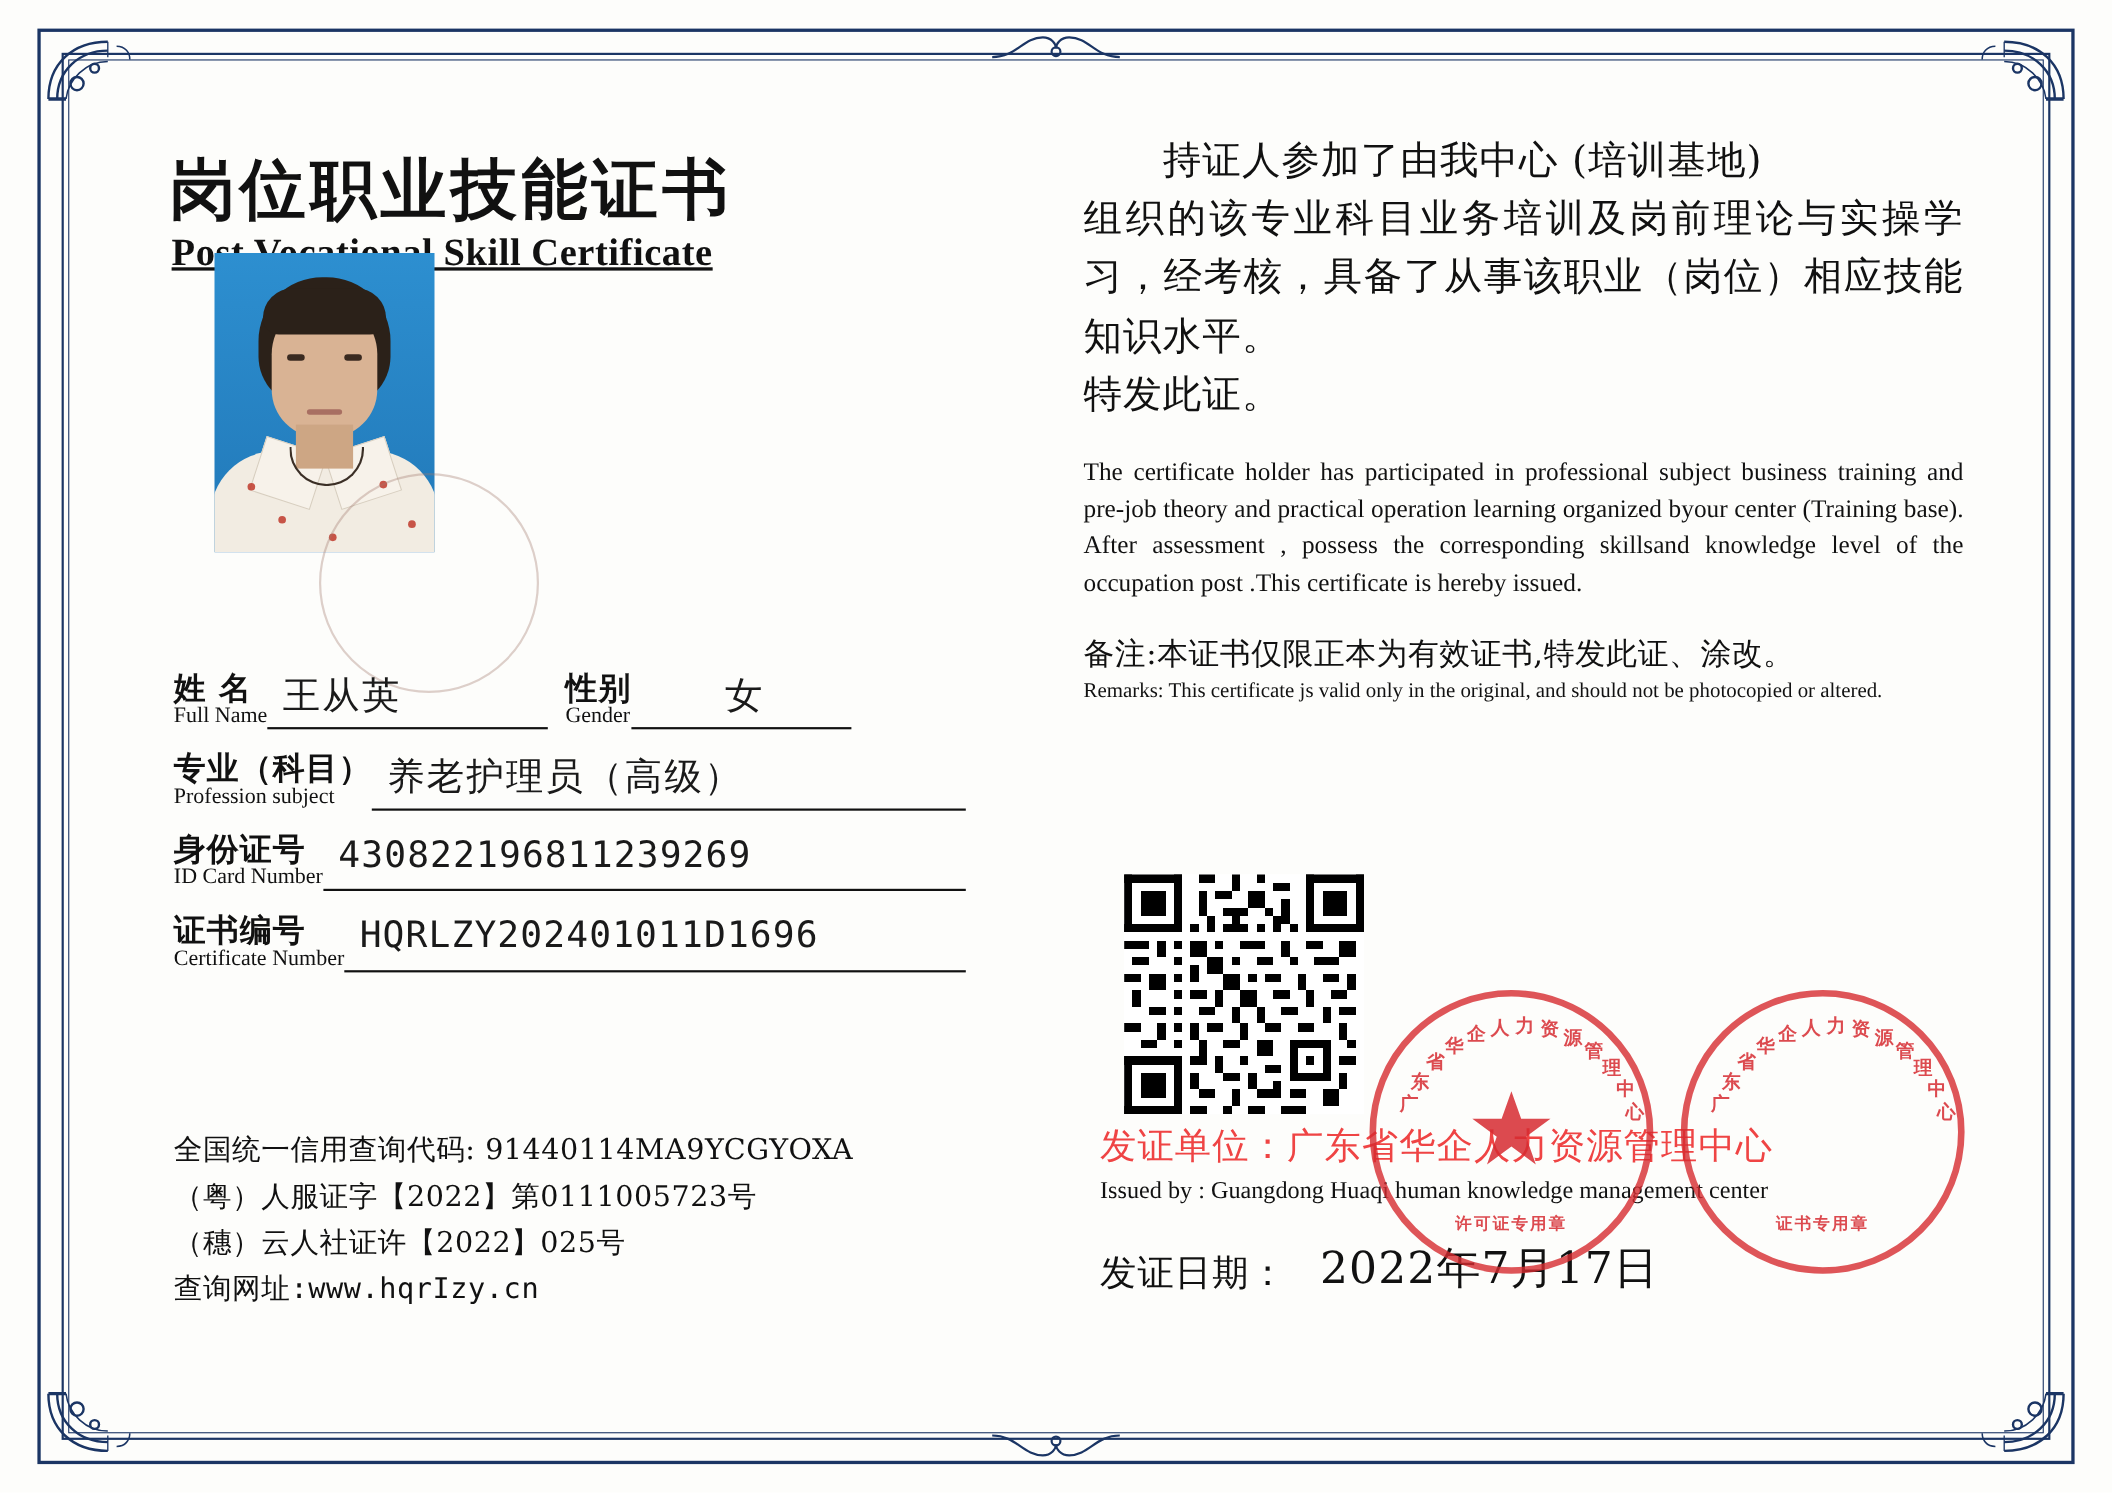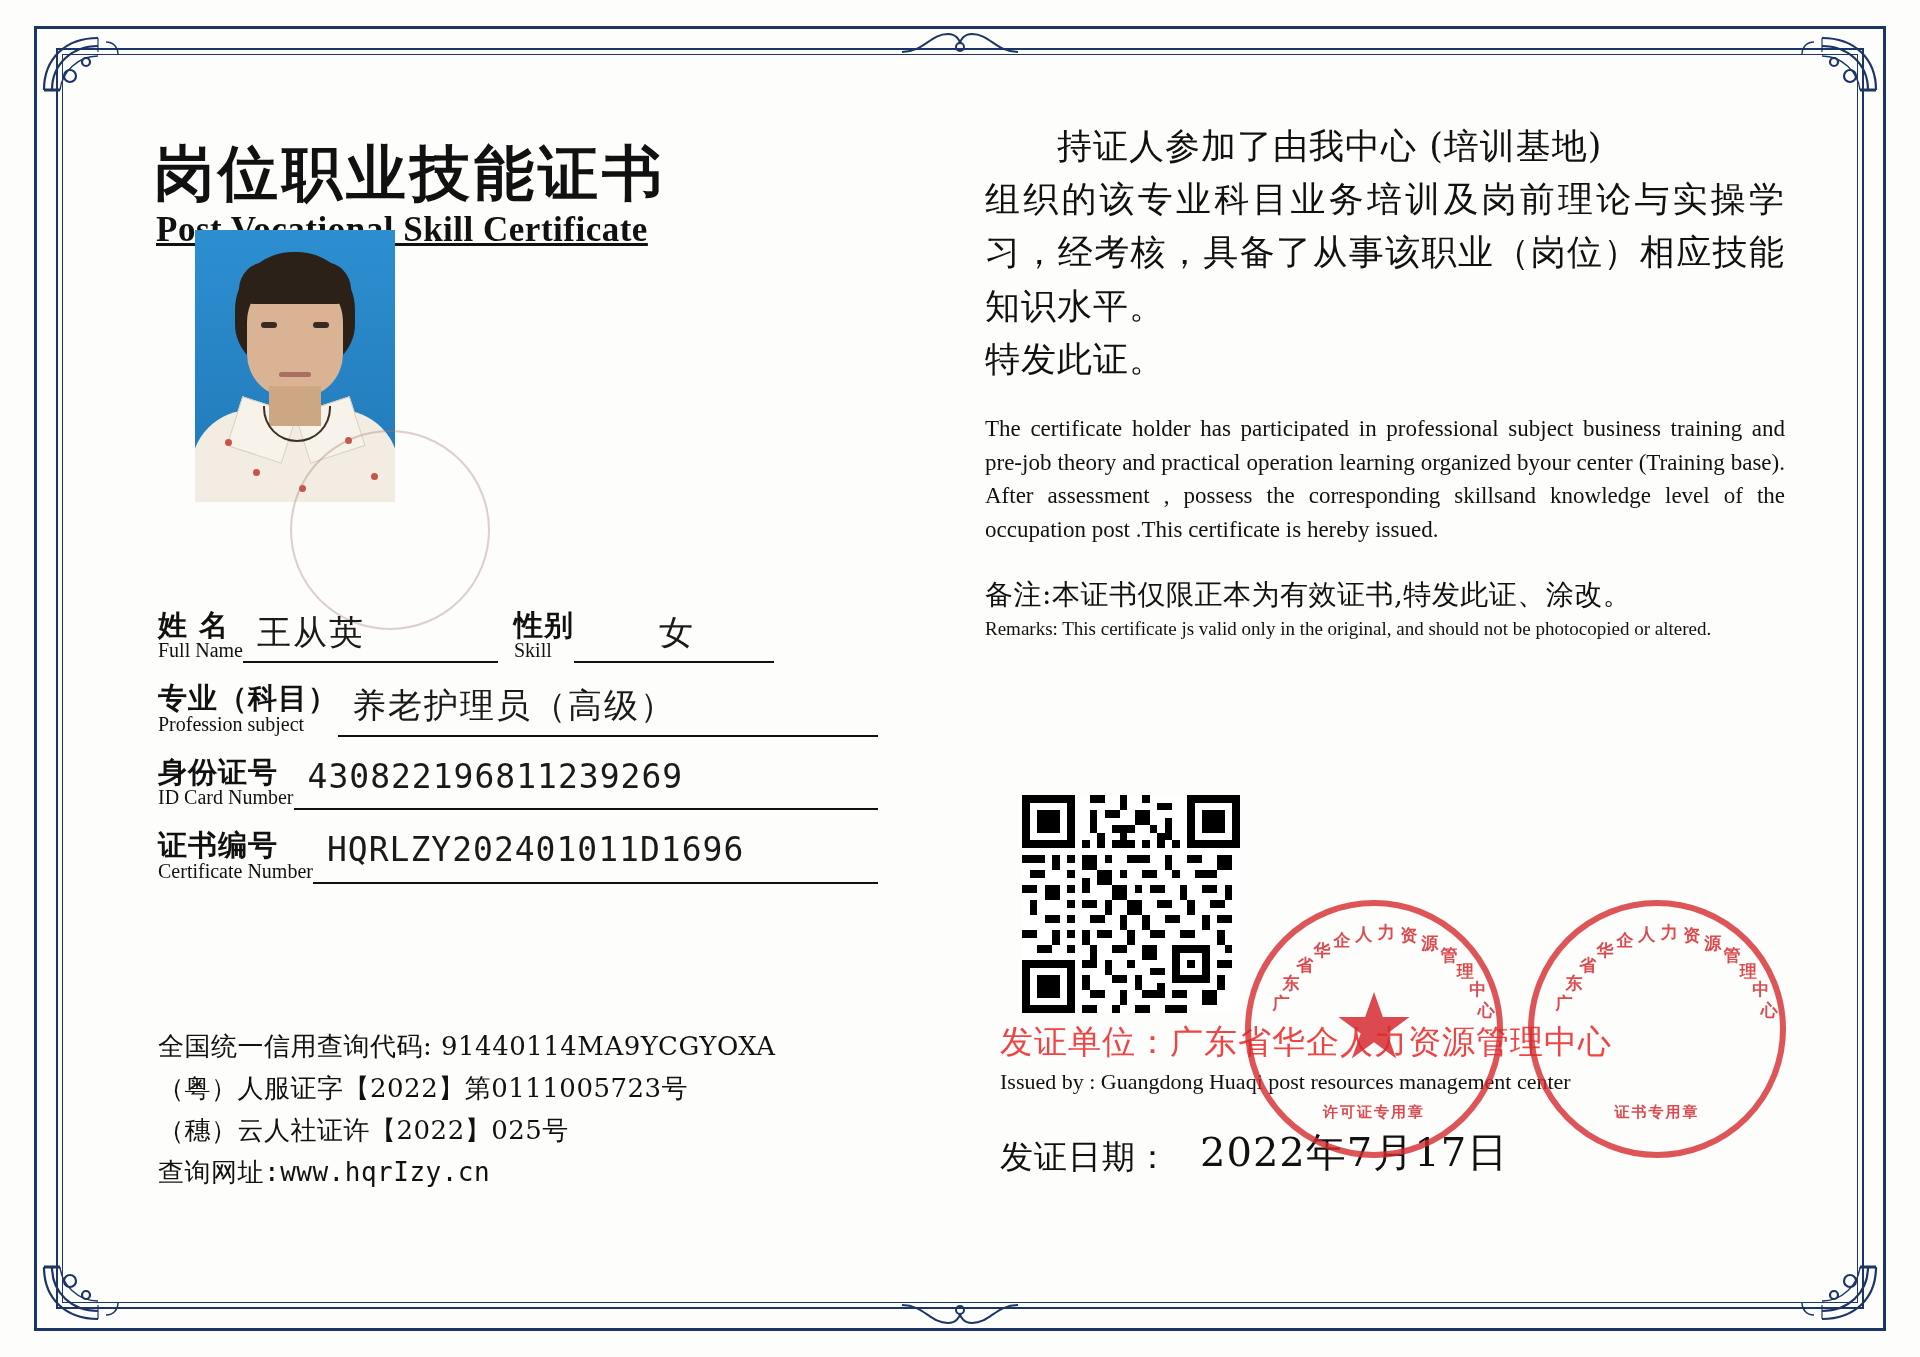--- a/index.html
+++ b/index.html
@@ -508,21 +508,21 @@
   <div class="fields">
 
     <div class="field-row row-name">
       <div class="lbl">
         <span class="cn">姓 名</span>
         <span class="en">Full Name</span>
       </div>
       <div class="val val-name">王从英</div>
       <div class="lbl lbl-gender">
         <span class="cn">性别</span>
-        <span class="en">Skill</span>
+        <span class="en">Gender</span>
       </div>
       <div class="val val-gender">女</div>
     </div>
 
     <div class="field-row">
       <div class="lbl">
         <span class="cn">专业（科目）</span>
         <span class="en">Profession subject</span>
       </div>
       <div class="val">养老护理员（高级）</div>
@@ -692,21 +692,21 @@
       </g>
     </svg>
   </div>
 
   <div class="issuer">
     <div class="cn">
       <span>发证单位：</span><span>广东省华企人力资源管理中心</span>
     </div>
     <div class="en">
       <span>Issued by :</span>
-      <span>Guangdong Huaqi post resources management center</span>
+      <span>Guangdong Huaqi human knowledge management center</span>
     </div>
   </div>
 
   <div class="issue-date">
     <span>发证日期：</span>
     <span class="dv">2022年7月17日</span>
   </div>
 
   <div class="seal seal-1">
     <div class="rim-text">

